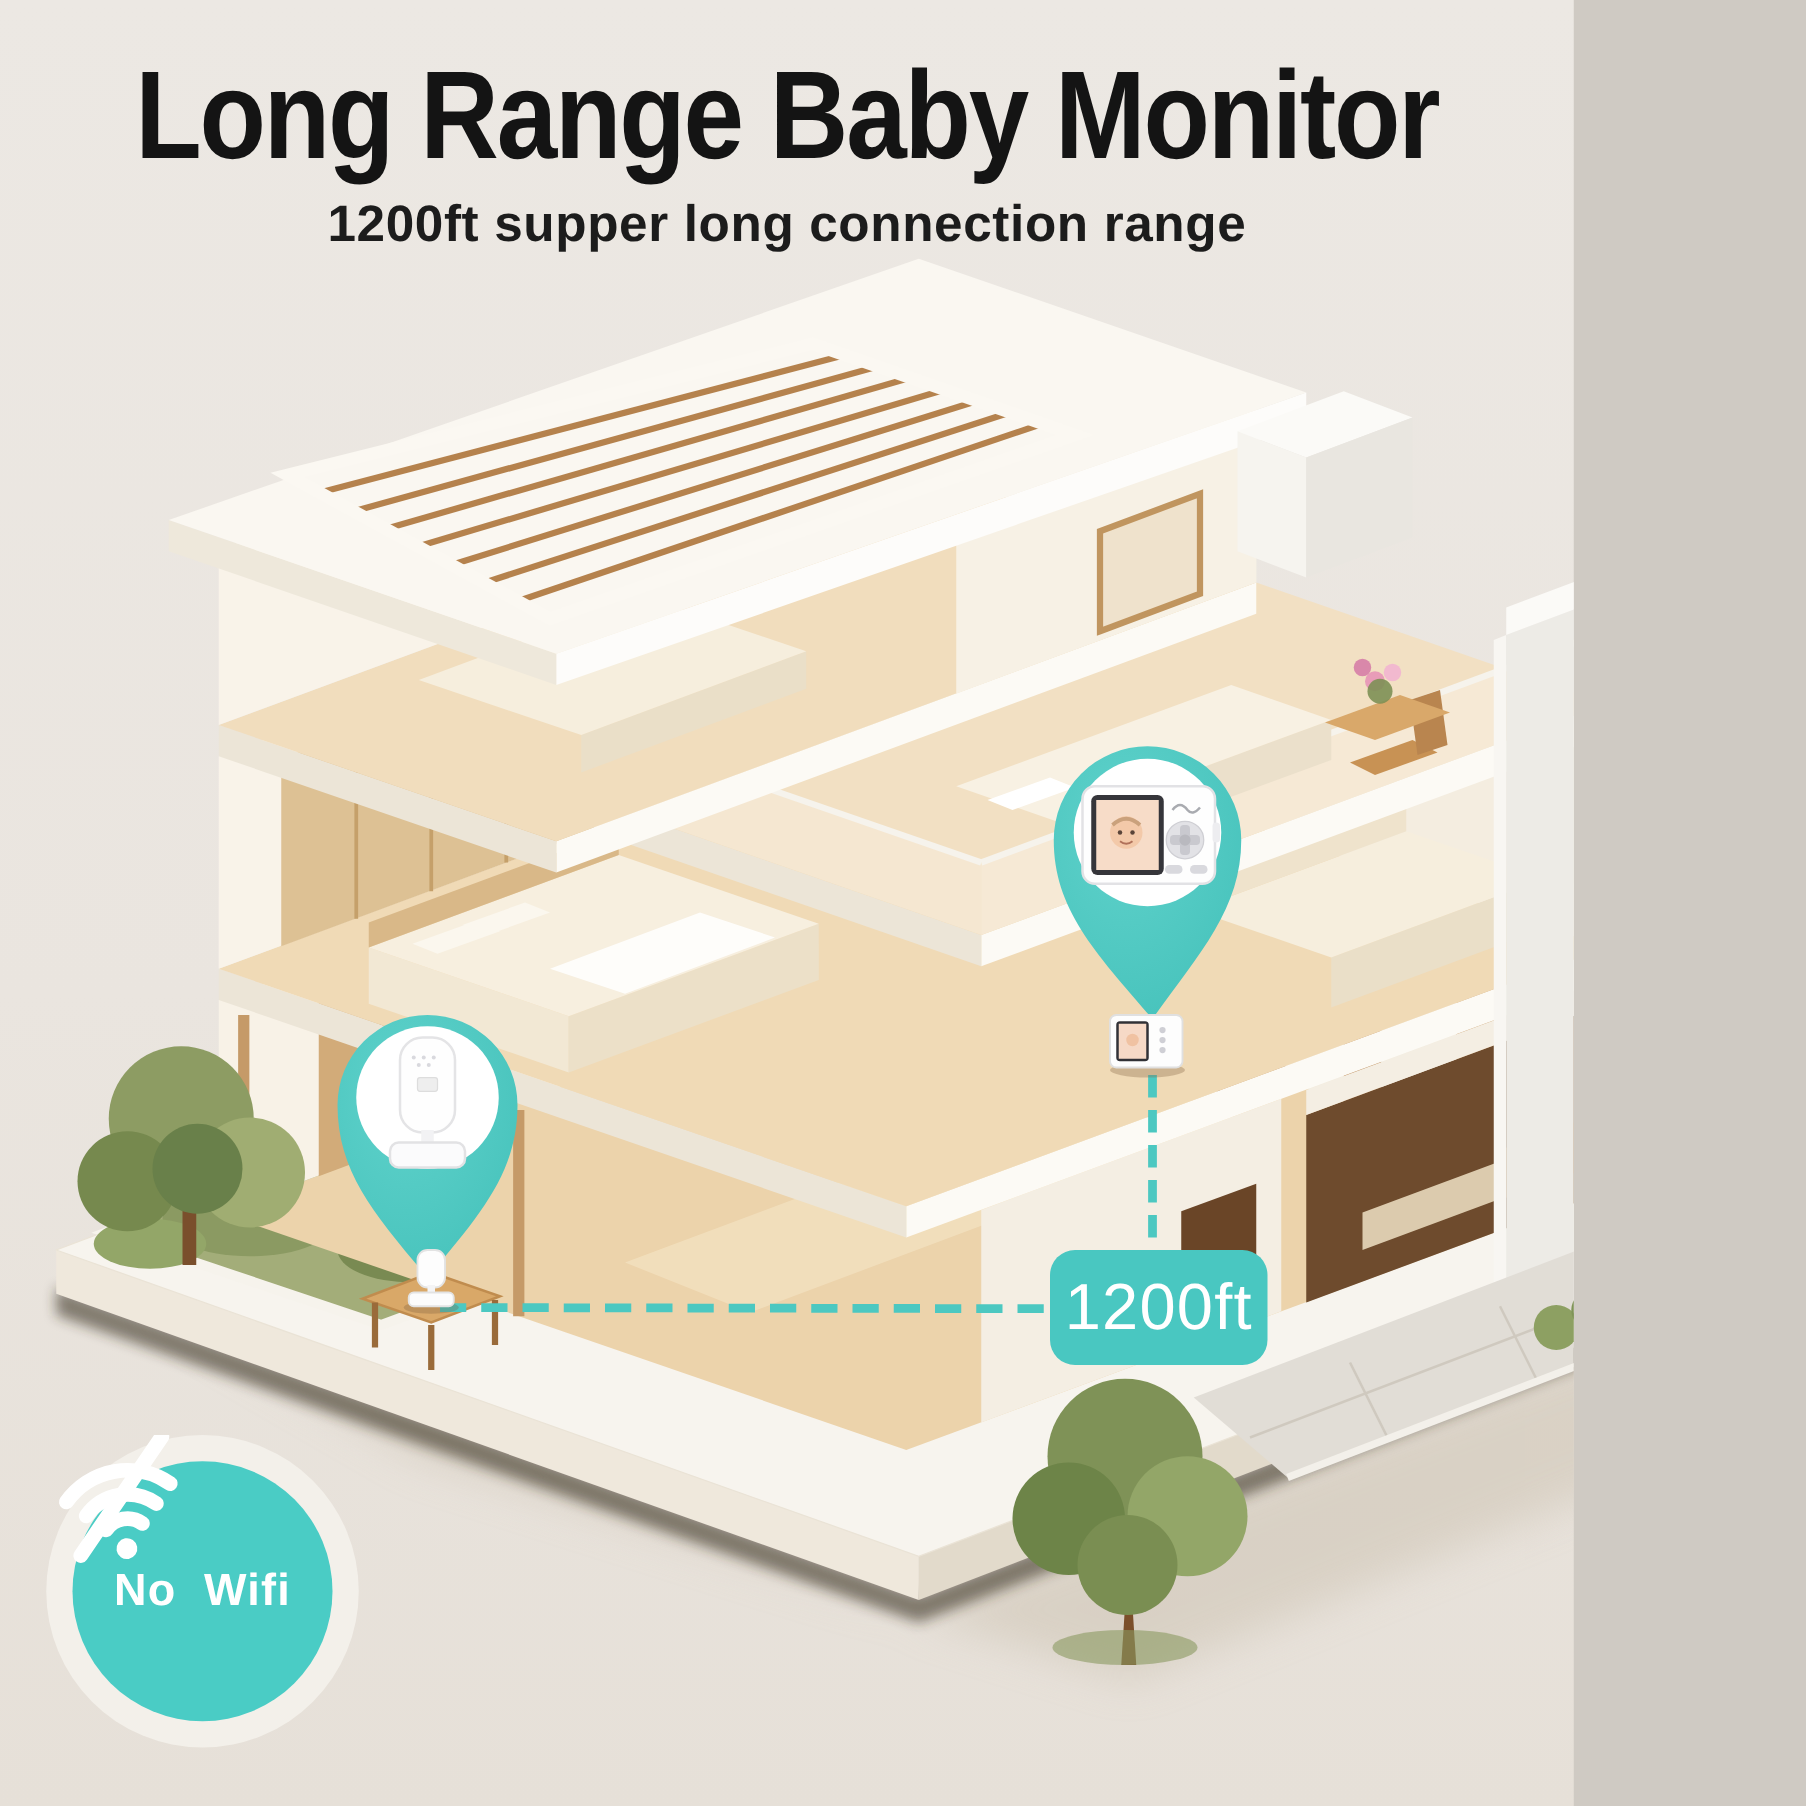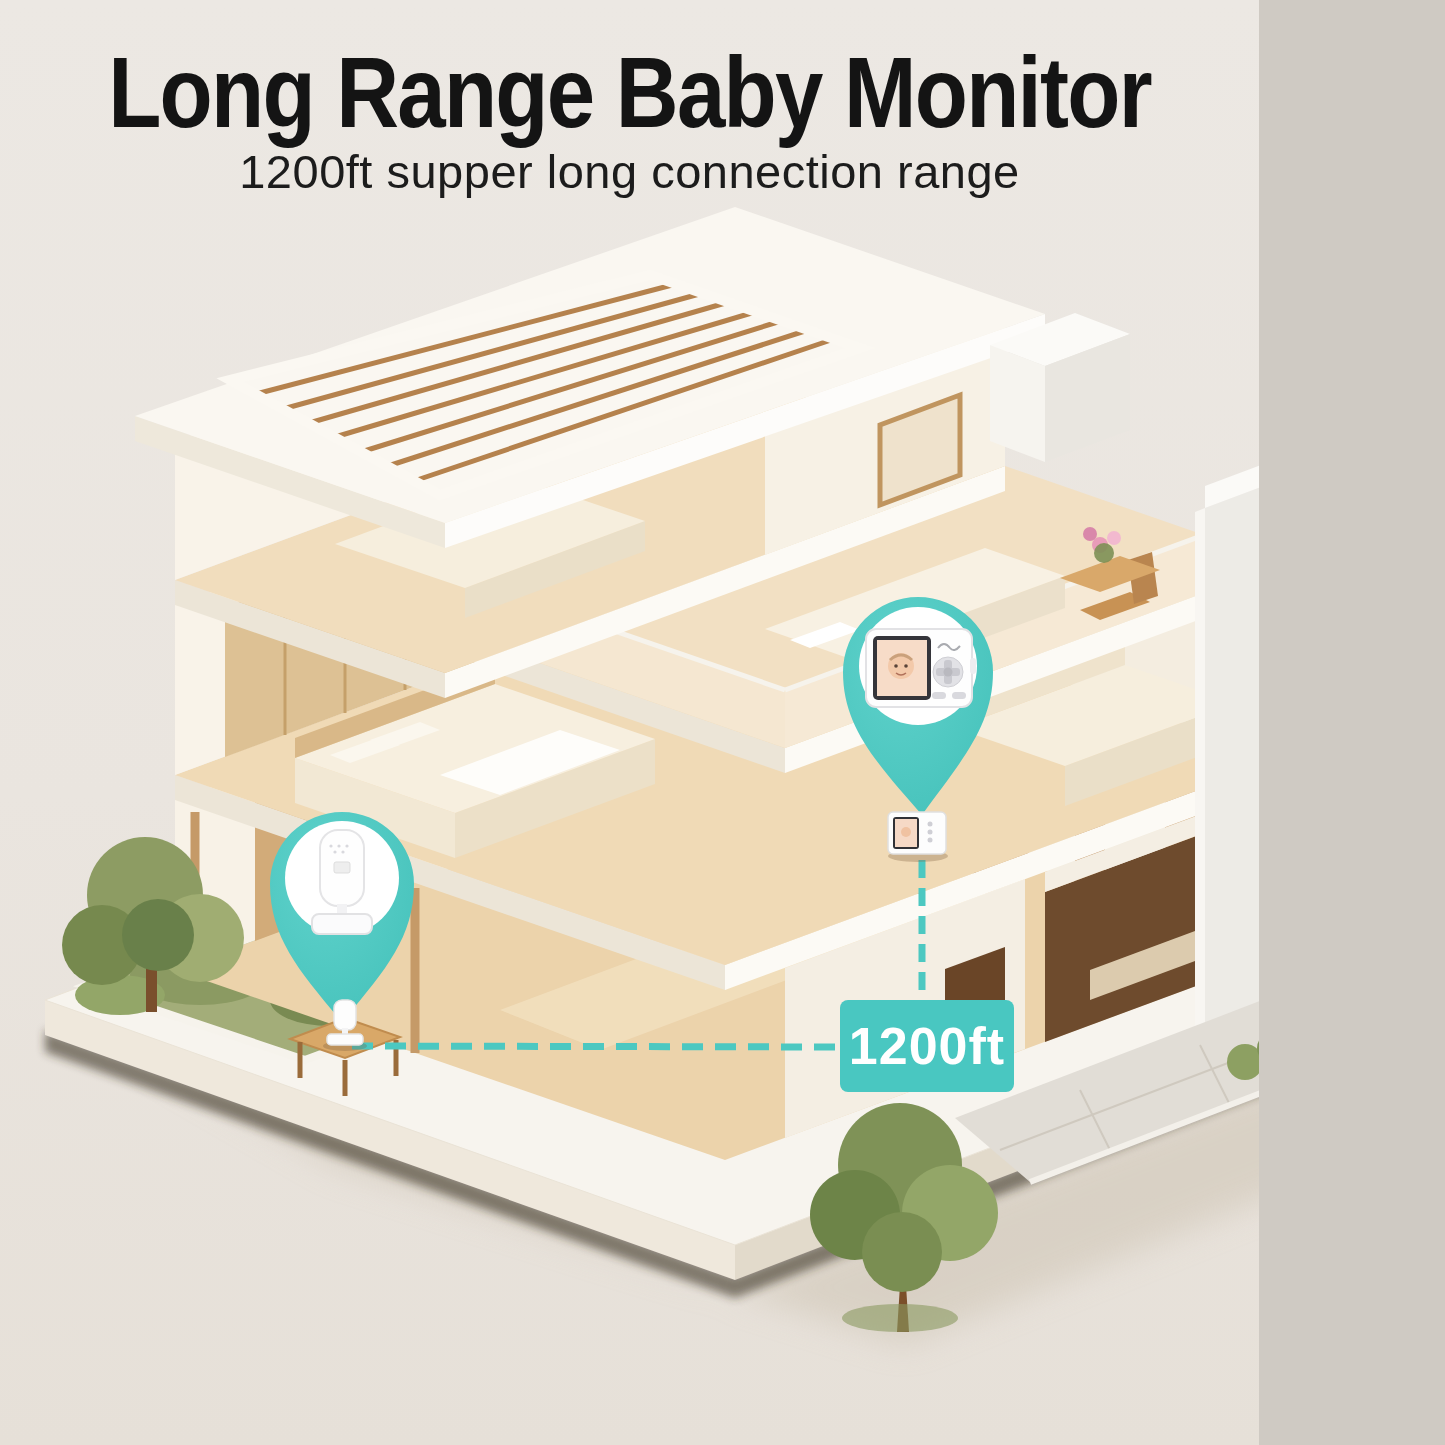--- a/index.html
+++ b/index.html
@@ -5,25 +5,25 @@
   html,body{margin:0;padding:0;background:#cfcac3;}
   .stage{
     position:relative;width:1259px;height:1445px;overflow:hidden;
     background:linear-gradient(180deg,#ece8e3 0%,#eae5df 55%,#e6e0d8 100%);
     font-family:"Liberation Sans", sans-serif;
   }
   .stage svg{position:absolute;left:0;top:0;}
   .hdr{position:absolute;left:0;right:0;text-align:center;color:#141414;}
   .title{top:40px;font-size:100px;font-weight:700;letter-spacing:-2px;
     transform:scaleX(.87);transform-origin:50% 50%;white-space:nowrap;line-height:1.05;}
-  .subtitle{top:144px;font-size:47px;font-weight:400;letter-spacing:.5px;color:#1c1c1c;}
+  .subtitle{top:156px;font-size:41px;font-weight:700;letter-spacing:.5px;color:#1c1c1c;}
   .range-badge{
-    position:absolute;left:840px;top:1000px;width:174px;height:92px;border-radius:8px;
+    position:absolute;left:840px;top:1000px;width:174px;height:92px;border-radius:20px;
     background:#49c7c1;color:#fff;display:flex;align-items:center;justify-content:center;
-    font-size:52px;font-weight:700;letter-spacing:1px;
+    font-size:52px;font-weight:400;letter-spacing:1px;
   }
   .nowifi{
     position:absolute;left:37px;top:1148px;width:250px;height:250px;border-radius:50%;
     background:#f3f0ea;display:flex;align-items:center;justify-content:center;
   }
   .nowifi-inner{
     width:208px;height:208px;border-radius:50%;background:#4accc5;
     display:flex;flex-direction:column;align-items:center;justify-content:center;gap:2px;
   }
   .nowifi-label{color:#fff;font-size:36px;font-weight:700;white-space:pre;letter-spacing:1px;margin-top:-2px;}
@@ -311,14 +311,28 @@
     </g>
   </svg>
 
   <div class="hdr title" style="position:absolute;">Long Range Baby Monitor</div>
   <div class="hdr subtitle" style="position:absolute;">1200ft supper long connection range</div>
 
   <div class="range-badge">
     <span>1200ft</span>
   </div>
 
+  <div class="nowifi">
+    <div class="nowifi-inner">
+      <svg width="118" height="108" viewBox="0 0 120 110">
+        <g transform="rotate(-10 60 55)" stroke="#ffffff" stroke-width="12" fill="none" stroke-linecap="round">
+          <path d="M17,47 A 61,61 0 0 1 103,47"></path>
+          <path d="M31,61 A 41,41 0 0 1 89,61"></path>
+          <path d="M45,75 A 21,21 0 0 1 75,75"></path>
+          <line x1="103" y1="8" x2="21" y2="92"></line>
+        </g>
+        <circle cx="59" cy="93" r="8.5" fill="#ffffff" transform="rotate(-10 60 55)"></circle>
+      </svg>
+      <span class="nowifi-label">No  Wifi</span>
+    </div>
+  </div>
 
 </div>
 
 </body></html>

